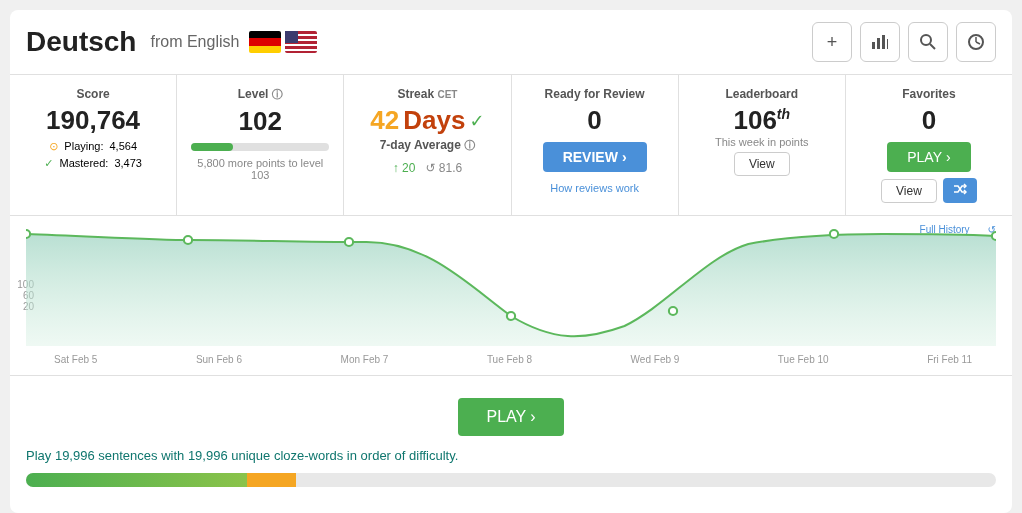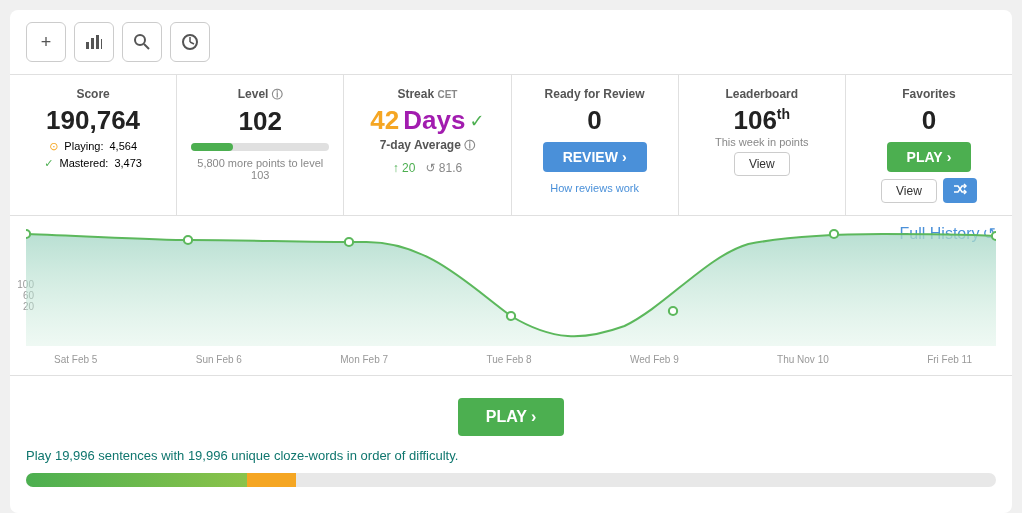--- a/index.html
+++ b/index.html
@@ -45,33 +45,33 @@
     
     .level-progress-bar { width: 100%; height: 8px; background: #e0e0e0; border-radius: 4px; margin: 6px 0; }
     .level-progress-fill { height: 100%; background: #4CAF50; border-radius: 4px; width: 30%; }
     
     
     .review-btn { background: #4a90d9; color: white; border: none; border-radius: 4px; padding: 7px 20px; font-size: 14px; font-weight: bold; cursor: pointer; display: flex; align-items: center; gap: 4px; margin: 6px auto; width: fit-content; }
     .review-link { color: #4a90d9; font-size: 11px; cursor: pointer; text-decoration: none; }
     
     
     .leaderboard-rank { font-size: 26px; font-weight: bold; color: #222; }
-    .leaderboard-rank sup { font-size: 14px; }
+    .leaderboard-rank sup { font-size: 14px; font-style: italic; }
     .leaderboard-sub { font-size: 11px; color: #888; }
     .view-btn { background: white; color: #333; border: 1px solid #ccc; border-radius: 4px; padding: 4px 14px; font-size: 12px; cursor: pointer; margin-top: 4px; }
     
     
-    .play-btn-green { background: #4CAF50; color: white; border: none; border-radius: 4px; padding: 7px 20px; font-size: 14px; font-weight: bold; cursor: pointer; display: flex; align-items: center; gap: 4px; margin: 6px auto; width: fit-content; }
+    .play-btn-green { background: #4CAF50; color: white; border: none; border-radius: 4px; padding: 7px 20px; font-size: 14px; font-weight: normal; cursor: pointer; display: flex; align-items: center; gap: 4px; margin: 6px auto; width: fit-content; }
     .fav-bottom { display: flex; gap: 6px; justify-content: center; align-items: center; }
     .fav-view { background: white; color: #333; border: 1px solid #ccc; border-radius: 4px; padding: 4px 14px; font-size: 12px; cursor: pointer; }
     .fav-icon-btn { background: #4a90d9; color: white; border: none; border-radius: 4px; padding: 4px 10px; cursor: pointer; font-size: 14px; }
     
     
     .chart-container { padding: 10px 16px; position: relative; border-bottom: 1px solid #e0e0e0; }
-    .chart-full-history { position: absolute; top: 8px; right: 16px; font-size: 16px; color: #4a90d9; cursor: pointer; display: flex; align-items: center; gap: 3px; }
+    .chart-full-history { position: absolute; top: 8px; right: 16px; font-size: 10px; color: #4a90d9; cursor: pointer; display: flex; align-items: center; gap: 18px; }
     .chart-labels-y { position: absolute; left: 0; top: 0; height: 100%; display: flex; flex-direction: column; justify-content: space-between; padding: 2px 0; }
     .chart-y-label { font-size: 10px; color: #999; width: 24px; text-align: right; }
     .chart-x-labels { display: flex; justify-content: space-between; padding: 4px 24px 0 24px; }
     .chart-x-label { font-size: 10px; color: #999; }
     
     
     .fluency-section { padding: 16px; }
     .fluency-header { display: flex; align-items: center; justify-content: space-between; margin-bottom: 6px; }
     .fluency-title-row { display: flex; align-items: center; gap: 8px; }
     .fluency-title { font-size: 24px; font-weight: bold; color: #222; }
@@ -82,20 +82,28 @@
     .progress-bar-fill { display: flex; height: 100%; }
     .progress-green { background: linear-gradient(to right, #4CAF50, #8BC34A); width: 22.825%; }
     .progress-orange { background: #f5a623; width: 5%; }
   </style>
 </head>
 <body>
 
 <div class="app-container">
 
   <div class="header">
+    <div class="header-left">
+      <span class="app-title">Deutsch</span>
+      <span class="from-text">from English</span>
+      <div class="flags">
+        <span class="flag flag-de"></span>
+        <span class="flag flag-us"></span>
+      </div>
+    </div>
     <div class="header-right">
       <button class="icon-btn">+</button>
       <button class="icon-btn">
         <svg width="18" height="16" viewBox="0 0 18 16">
           <rect x="1" y="8" width="3" height="7" fill="#555"></rect>
           <rect x="6" y="4" width="3" height="11" fill="#555"></rect>
           <rect x="11" y="1" width="3" height="14" fill="#555"></rect>
           <rect x="16" y="5" width="1" height="10" fill="#555"></rect>
         </svg>
       </button>
@@ -148,21 +156,21 @@
       </div>
     </div>
 
     <div class="stat-card">
       <div class="stat-label">
         <span>Streak</span>
         <span style="color:#888; font-size:10px;">CET</span>
       </div>
       <div style="display:flex; align-items:center; justify-content:center; gap:4px;">
         <span class="streak-value">42</span>
-        <span style="font-size:26px; font-weight:bold; color:#a21caf;">Days</span>
+        <span style="font-size:26px; font-weight:bold; color:#c2410c;">Days</span>
         <span class="check-icon">✓</span>
       </div>
       <div class="seven-day">
         <span>7-day Average</span>
         <span style="color:#888; font-size:11px; cursor:pointer;"> ⓘ</span>
       </div>
       <div class="streak-stats">
         <span class="streak-up">↑ <span>20</span></span>
         <span class="streak-refresh">↺ <span>81.6</span></span>
       </div>
@@ -241,21 +249,21 @@
           <circle cx="940" cy="10" r="4" fill="white" stroke="#5cb85c" stroke-width="2"></circle>
         </svg>
       </div>
     </div>
     <div class="chart-x-labels" style="padding-left:28px;">
       <span class="chart-x-label">Sat Feb 5</span>
       <span class="chart-x-label">Sun Feb 6</span>
       <span class="chart-x-label">Mon Feb 7</span>
       <span class="chart-x-label">Tue Feb 8</span>
       <span class="chart-x-label">Wed Feb 9</span>
-      <span class="chart-x-label">Thu Nov 10</span>
+      <span class="chart-x-label">Tue Feb 10</span>
       <span class="chart-x-label">Fri Feb 11</span>
     </div>
   </div>
 
   <div class="fluency-section">
     <div class="fluency-header">
       <button class="play-btn-green" style="font-size:16px; padding: 10px 28px;">
         <span>PLAY</span>
         <span> ›</span>
       </button>

